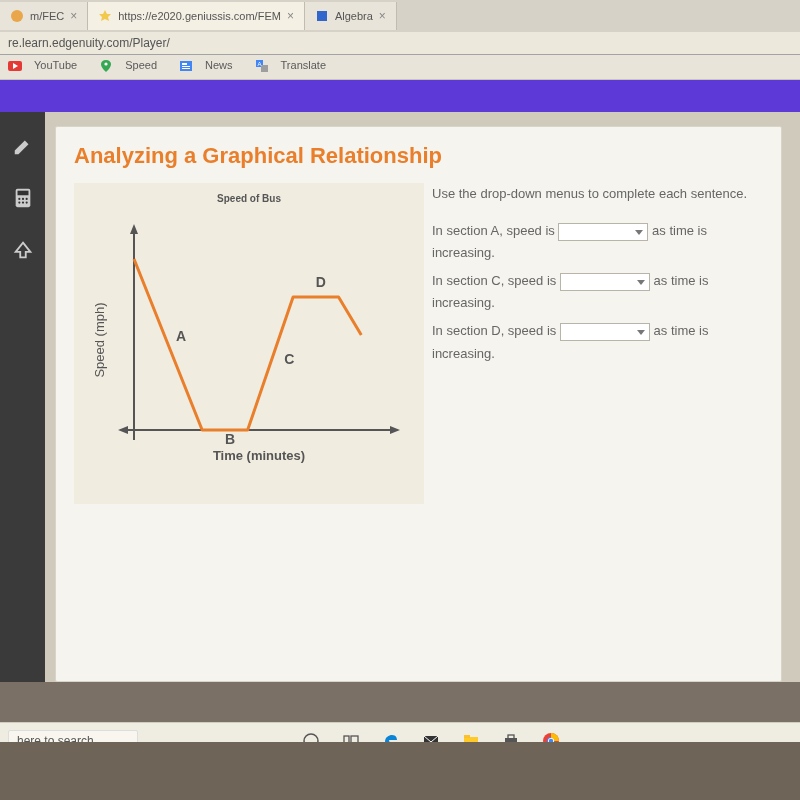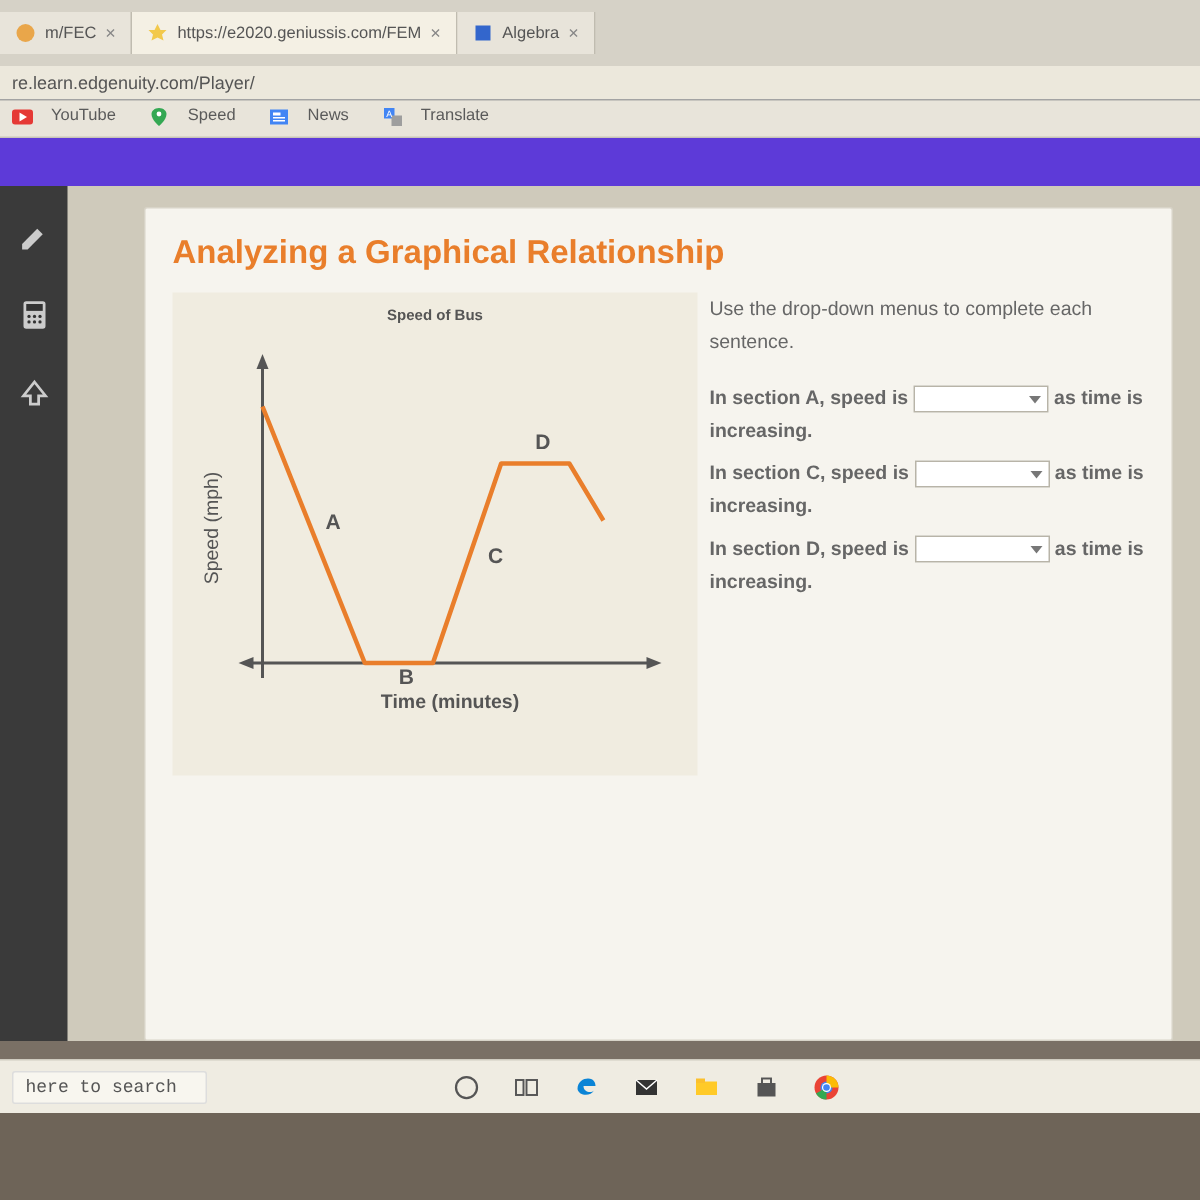--- a/index.html
+++ b/index.html
@@ -10,21 +10,21 @@
     height: 800px;
     overflow: hidden;
   }
   .browser-chrome {
     background: #e8e4da;
     border-bottom: 1px solid #c8c4b8;
   }
   .tab-bar {
     display: flex;
     align-items: center;
-    height: 44px;
+    height: 32px;
     background: #d6d2c7;
   }
   .tab {
     display: flex;
     align-items: center;
     height: 28px;
     padding: 0 10px;
     background: #e8e4da;
     border-right: 1px solid #c0bcb0;
     font-size: 11px;
@@ -56,21 +56,20 @@
 
   .purple-bar {
     height: 32px;
     background: #5d3ad8;
   }
 
   .app-area {
     display: flex;
     height: 570px;
     background: #cfcabb;
-    gap: 41px;
   }
   .left-rail {
     width: 45px;
     background: #3a3a3a;
     display: flex;
     flex-direction: column;
     align-items: center;
     padding-top: 20px;
     gap: 24px;
   }
@@ -110,21 +109,21 @@
     color: #555;
     margin-bottom: 6px;
   }
   .right-pane {
     flex: 1;
     font-size: 13px;
     color: #666;
     line-height: 1.7;
   }
   .prompt { margin-bottom: 15px; }
-  .stmt { margin-bottom: 6px; font-weight: bold; }
+  .stmt { margin-bottom: 6px; }
   .dd {
     display: inline-block;
     width: 90px;
     height: 18px;
     background: #fff;
     border: 1px solid #b8b4a8;
     vertical-align: middle;
     position: relative;
   }
   .dd::after {
@@ -132,33 +131,32 @@
     position: absolute;
     right: 4px; top: 6px;
     width: 0; height: 0;
     border-left: 4px solid transparent;
     border-right: 4px solid transparent;
     border-top: 5px solid #777;
   }
 
   .taskbar {
     position: absolute;
-    bottom: 58px;
+    bottom: 42px;
     left: 0;
     width: 800px;
     height: 36px;
     background: #efece2;
     display: flex;
     align-items: center;
     padding: 0 8px;
     gap: 4px;
     font-size: 12px;
     color: #555;
     border-top: 1px solid #d0ccc0;
-    font-family: Liberation Mono, monospace;
   }
   .search-box {
     background: #f8f6ef;
     border: 1px solid #ddd;
     padding: 3px 8px;
     border-radius: 2px;
     width: 130px;
   }
   .tb-icons { display:flex; gap:22px; margin-left:160px; align-items:center;}
   .tb-icon { width:18px; height:18px; display:inline-flex; align-items:center; justify-content:center; }

